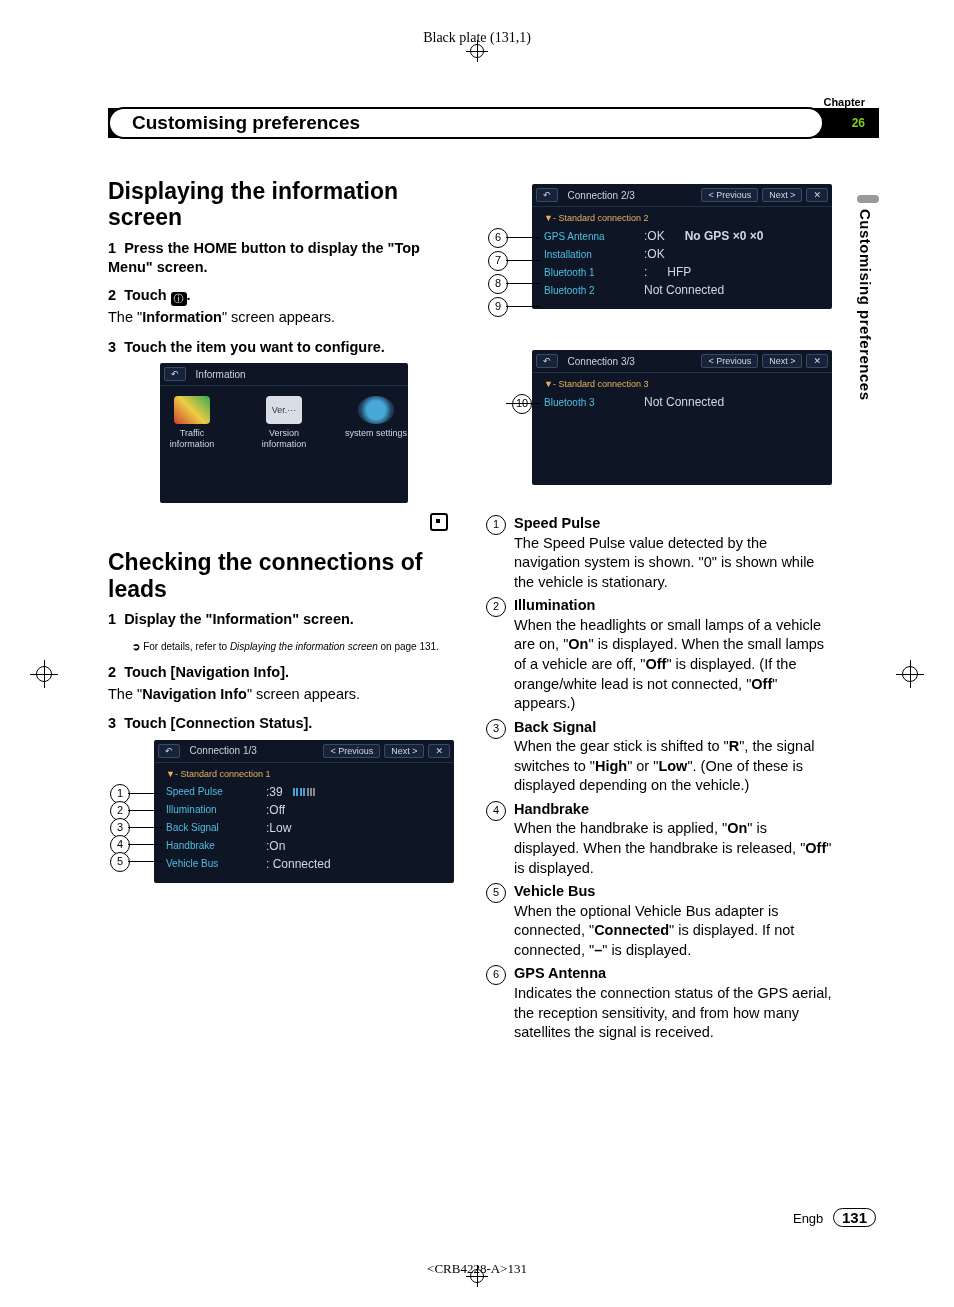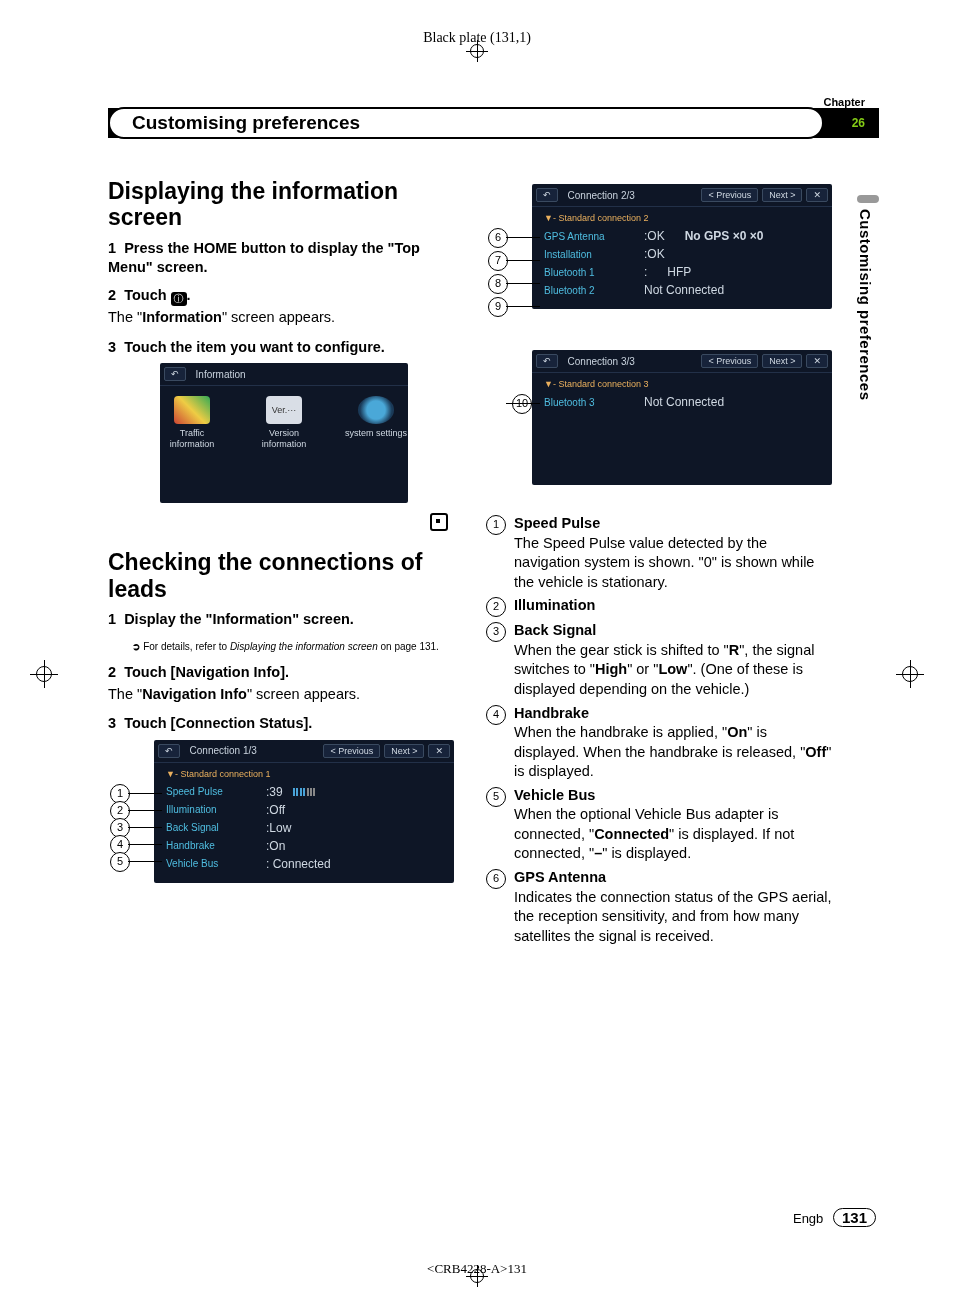--- a/index.html
+++ b/index.html
@@ -481,20 +481,21 @@
             <div class="def-num">1</div>
             <div class="def-body">
               <div class="dt">Speed Pulse</div>
               <div class="dd">The Speed Pulse value detected by the navigation system is shown. "0" is shown while the vehicle is stationary.</div>
             </div>
           </div>
           <div class="def-item">
             <div class="def-num">2</div>
             <div class="def-body">
               <div class="dt">Illumination</div>
+              <div class="dd">When the headlights or small lamps of a vehicle are on, "<b>On</b>" is displayed. When the small lamps of a vehicle are off, "<b>Off</b>" is displayed. (If the orange/white lead is not connected, "<b>Off</b>" appears.)</div>
             </div>
           </div>
           <div class="def-item">
             <div class="def-num">3</div>
             <div class="def-body">
               <div class="dt">Back Signal</div>
               <div class="dd">When the gear stick is shifted to "<b>R</b>", the signal switches to "<b>High</b>" or "<b>Low</b>". (One of these is displayed depending on the vehicle.)</div>
             </div>
           </div>
           <div class="def-item">

